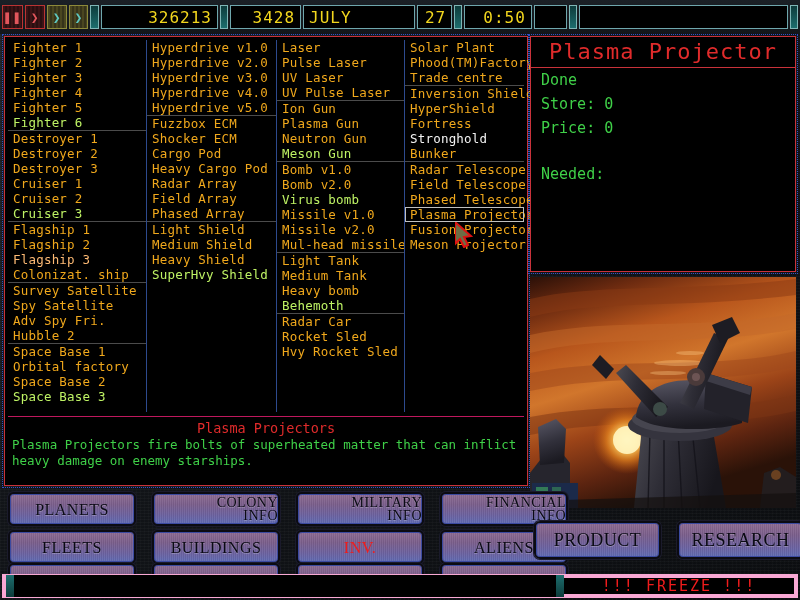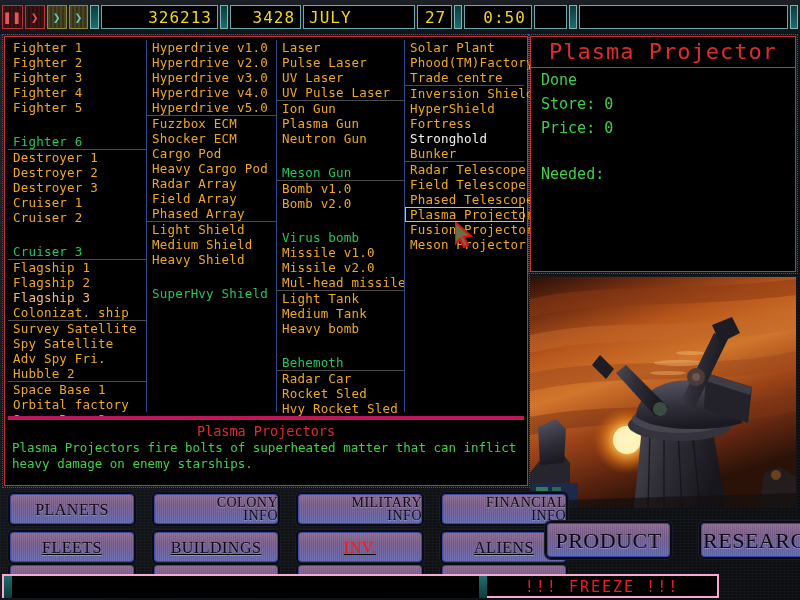--- a/index.html
+++ b/index.html
@@ -52,29 +52,29 @@
   .lists{position:absolute;left:3px;top:3px;width:516px;height:372px;display:flex;}
   .col{position:relative;height:372px;box-sizing:border-box;}
   .col.c1{width:138px;}
   .col.c2{width:130px;border-left:1px solid #2d4a8e;}
   .col.c3{width:128px;border-left:1px solid #2d4a8e;}
   .col.c4{width:120px;border-left:1px solid #2d4a8e;}
 
   .item{height:15px;line-height:15px;font-size:12.5px;color:#f0a81c;
         white-space:nowrap;padding-left:5px;letter-spacing:.2px;
         font-family:"DejaVu Sans Mono","Liberation Mono",monospace;}
-  .item.green{color:#22c55e;margin-top:19px;}
+  .item.green{color:#bef264;}
   .item.gray{color:#fdba74;}
   .item.white{color:#f2f2f2;}
   .item.sep{border-top:1px solid #4b4b4b;}
   .item.sel{outline:1px solid #c0c0c0;outline-offset:-1px;background:#000;}
 
   
   #descbox{position:absolute;left:3px;top:379px;width:516px;height:66px;
-           box-sizing:border-box;border-top:4px solid #be185d;background:#000;}
+           box-sizing:border-box;border-top:1px solid #be185d;background:#000;}
   #desctitle{text-align:center;color:#e02b2b;font-size:13.5px;line-height:18px;padding-top:2px;}
   .descline{color:#3fd048;font-size:12.5px;line-height:16px;padding-left:4px;white-space:nowrap;}
 
   
   #rightpanel{position:absolute;left:530px;top:36px;width:266px;height:236px;
     border:1px solid #c9323a;box-sizing:border-box;background:#000;}
   #rightpanel::before{content:"";position:absolute;inset:-3px;border:1px dotted #3050c8;pointer-events:none;}
   #rp-title{height:30px;line-height:30px;text-align:center;color:#e02b2b;font-size:22px;
             border-bottom:1px solid #c9323a;letter-spacing:1px;}
   .rp-line{color:#3fd048;font-size:15px;line-height:24px;padding-left:10px;}
@@ -94,32 +94,32 @@
           linear-gradient(180deg,#8f6c93 0%,#7b5f8c 35%,#6d62a0 70%,#5f6bb4 100%);
         box-shadow:inset 0 0 0 1px #3b4aa0, 0 0 0 1px #1b1b2c;
         display:flex;flex-direction:column;align-items:center;justify-content:center;
         font-family:"Liberation Serif","DejaVu Serif",serif;color:#0a0a14;
         font-size:16px;line-height:15px;letter-spacing:.5px;text-align:center;
         text-shadow:0 1px 0 rgba(255,255,255,.25);}
   .gbtn.small{font-size:14px;line-height:13px;align-items:flex-end;}
   .gbtn.active{color:#f01c1c;text-shadow:none;}
 
   #row1{left:8px;top:492px;}
-  #row2{left:8px;top:530px;text-decoration:underline;}
+  #row2{left:8px;top:530px;}
   #row1 .gbtn,#row2 .gbtn{width:128px;height:34px;}
   #rrow{left:534px;top:521px;}
-  #rrow .gbtn{width:127px;height:38px;font-size:22px;margin-left:11px;}
+  #rrow .gbtn{width:127px;height:38px;font-size:18px;}
 
   
   #row3{left:8px;top:563px;}
   #row3 .gbtn{width:128px;height:34px;}
 
   
-  #msgbar{position:absolute;left:2px;top:574px;width:717px;height:24px;
-          box-sizing:border-box;border:2px solid #f9a8d4;background:#000;display:flex;align-items:flex-start;}
+  #msgbar{position:absolute;left:2px;top:574px;width:796px;height:24px;
+          box-sizing:border-box;border:4px solid #f9a8d4;background:#000;display:flex;align-items:center;}
   .msgcap{width:8px;height:22px;background:linear-gradient(180deg,#1d6e6e,#0d3b3b);}
   #msgleft{flex:1;height:22px;background:#000;}
   #msgright{width:230px;height:22px;display:flex;align-items:center;justify-content:center;
             color:#f01c1c;font-size:15px;letter-spacing:2px;
             font-family:"DejaVu Sans Mono","Liberation Mono",monospace;}
 
   
   #cursor{position:absolute;left:455px;top:222px;width:18px;height:26px;z-index:40;pointer-events:none;}
 </style>
 </head>

